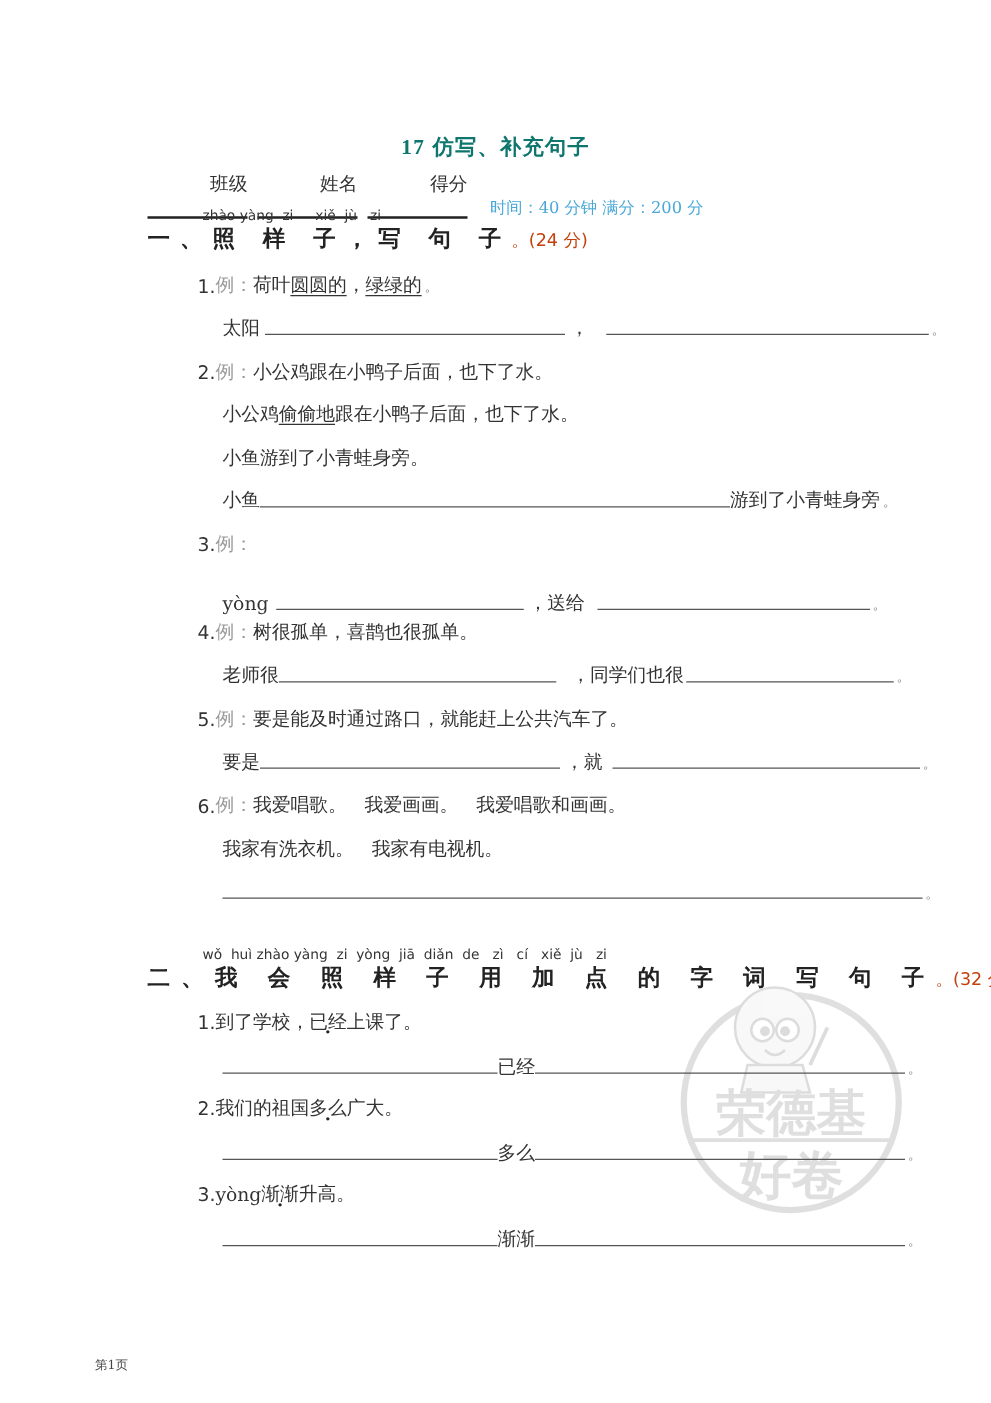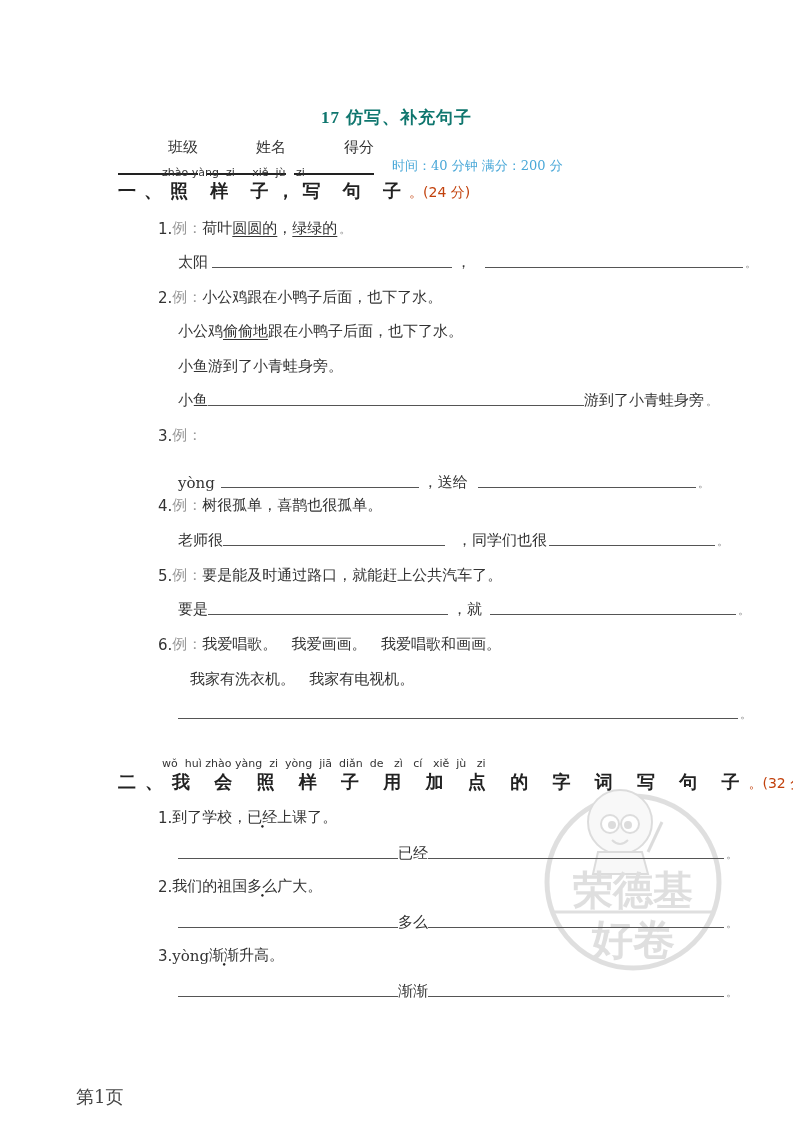--- a/index.html
+++ b/index.html
@@ -17,21 +17,21 @@
   .section-head .heading { font-size: 18px; font-weight: bold; color: #222; letter-spacing: 8px; position: absolute; top: 13px; left: 0; }
   .section-head .score { font-size: 14px; font-weight: normal; letter-spacing: 0; color: #c2410c; }
   .qn { font-family: "DejaVu Sans", sans-serif; font-size: 15px; color: #333; }
   .line { font-size: 15px; color: #333; display: flex; align-items: flex-end; }
   .ex { color: #999; }
   .ul { text-decoration: underline; text-underline-offset: 3px; }
   .blankline { display: inline-block; border-bottom: 1px solid #555; height: 1px; margin-bottom: 4px; }
   .period { color: #888; font-size: 12px; margin-left: 2px; }
   .dot { position: relative; }
   .dot::after { content: "•"; position: absolute; left: 50%; transform: translateX(-50%); top: 14px; font-size: 9px; color: #222; }
-  .footer { top: 1085px; left: 76px; font-size: 18px; color: #444; }
+  .footer { top: 1085px; left: 76px; font-size: 10px; color: #444; }
   .watermark { position: absolute; left: 538px; top: 782px; width: 190px; height: 190px; opacity: 0.18; }
 </style>
 </head>
 <body>
 
 <div class="abs title">
   <span class="num">17</span><span>仿写、补充句子</span>
 </div>
 
 <div class="abs meta">
@@ -129,21 +129,21 @@
   <span class="blankline" style="width:246px;"></span>
   <span class="period">。</span>
 </div>
 
 <div class="abs line" style="top:635px;left:158px;">
   <span class="qn">6.</span>
   <span class="ex">例：</span>
   <span style="white-space:pre;">我爱唱歌。   我爱画画。   我爱唱歌和画画。</span>
 </div>
 <div class="abs line" style="top:670px;left:178px;">
-  <span style="white-space:pre;margin-left:12px;">我家有洗衣机。   我家有电视机。</span>
+  <span style="white-space:pre;">我家有洗衣机。   我家有电视机。</span>
 </div>
 <div class="abs line" style="top:706px;left:178px;">
   <span class="blankline" style="width:560px;"></span>
   <span class="period">。</span>
 </div>
 
 <svg class="watermark" viewBox="0 0 190 190">
   <circle cx="95" cy="100" r="86" fill="none" stroke="#555" stroke-width="5"></circle>
   <circle cx="82" cy="40" r="32" fill="#ddd" stroke="#444" stroke-width="2"></circle>
   <circle cx="72" cy="42" r="9" fill="#fff" stroke="#444" stroke-width="2"></circle>

